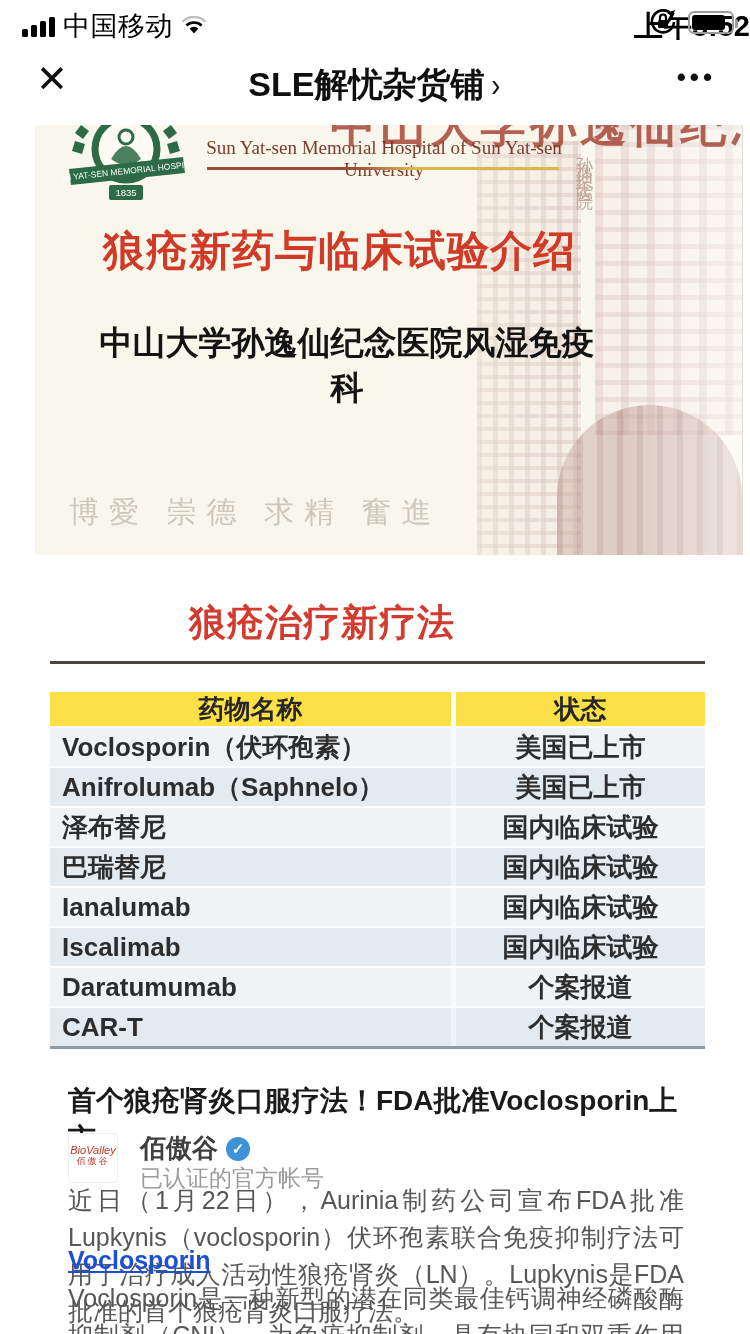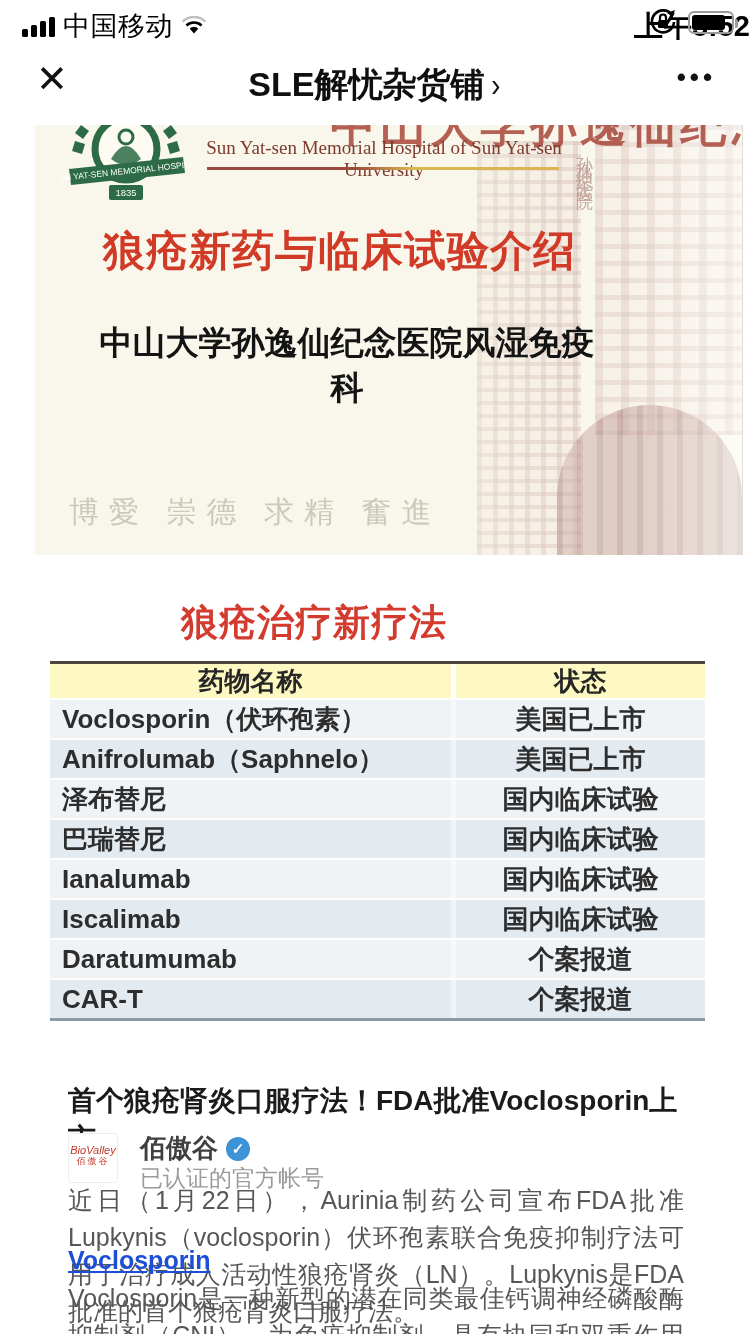--- a/index.html
+++ b/index.html
@@ -37,25 +37,25 @@
   .slide-author{position:absolute;top:258px;left:52px;width:520px;text-align:center;font-size:33px;font-weight:bold;color:#141414;}
   .motto{position:absolute;bottom:22px;left:34px;font-family:"Liberation Serif",serif;font-size:30px;color:#ccc9ba;letter-spacing:10px;white-space:nowrap;}
   .building{position:absolute;right:0;top:0;width:265px;height:430px;}
   .tower1{position:absolute;left:0;top:16px;width:104px;height:414px;background-color:#efdbd4;background-image:repeating-linear-gradient(to right,rgba(140,80,70,.45) 0 5px,transparent 5px 16px),repeating-linear-gradient(to bottom,rgba(140,80,70,.45) 0 4px,transparent 4px 13px);opacity:.45;}
   .tower2{position:absolute;left:118px;top:0;width:147px;height:310px;background-color:#f2e3dd;background-image:repeating-linear-gradient(to right,rgba(150,90,80,.4) 0 8px,transparent 8px 26px),repeating-linear-gradient(to bottom,rgba(150,90,80,.4) 0 5px,transparent 5px 17px);opacity:.38;}
   .bldg-vtext{position:absolute;left:96px;top:18px;writing-mode:vertical-rl;font-size:17px;color:#9b6a5e;letter-spacing:6px;opacity:.75;}
   .arch{position:absolute;right:0;bottom:0;width:185px;height:150px;background-color:#b98f86;background-image:repeating-linear-gradient(to right,rgba(120,60,50,.5) 0 6px,transparent 6px 20px);border-radius:120px 120px 0 0;opacity:.5;}
   .bldg-fade{position:absolute;inset:0;background:linear-gradient(to right,rgba(249,247,235,.55),rgba(255,255,255,.15) 55%,rgba(255,255,255,.55));}
 
   
-  .section-heading{position:absolute;top:598px;left:0;width:628px;text-align:center;font-size:37px;font-weight:bold;color:#d23b2e;letter-spacing:1px;}
+  .section-heading{position:absolute;top:598px;left:0;width:628px;text-align:center;font-size:37px;font-weight:bold;color:#d23b2e;letter-spacing:1px;padding-left:8px;}
 
   
   .drug-table{position:absolute;left:50px;top:661px;width:655px;border-top:3px solid #4a4440;border-bottom:3px solid #8d9aa3;box-sizing:border-box;}
-  .thead{display:flex;height:34px;background:#fef9c3;}
+  .thead{display:flex;height:34px;background:#fde047;margin-top:28px;}
   .th{font-size:26px;font-weight:bold;color:#262626;display:flex;align-items:center;justify-content:center;}
   .th-drug{width:406px;border-right:5px solid rgba(255,255,255,.95);box-sizing:border-box;}
   .th-status{flex:1;}
   .trow{display:flex;height:38px;border-top:2px solid rgba(255,255,255,.9);}
   .trow:nth-child(odd){background:#eff3f6;}
   .trow:nth-child(even){background:#e3ebf1;}
   .td{font-size:26px;font-weight:bold;color:#2d2d2d;display:flex;align-items:center;}
   .td-drug{width:406px;padding-left:12px;box-sizing:border-box;border-right:5px solid rgba(255,255,255,.45);}
   .td-status{flex:1;justify-content:center;}
 

